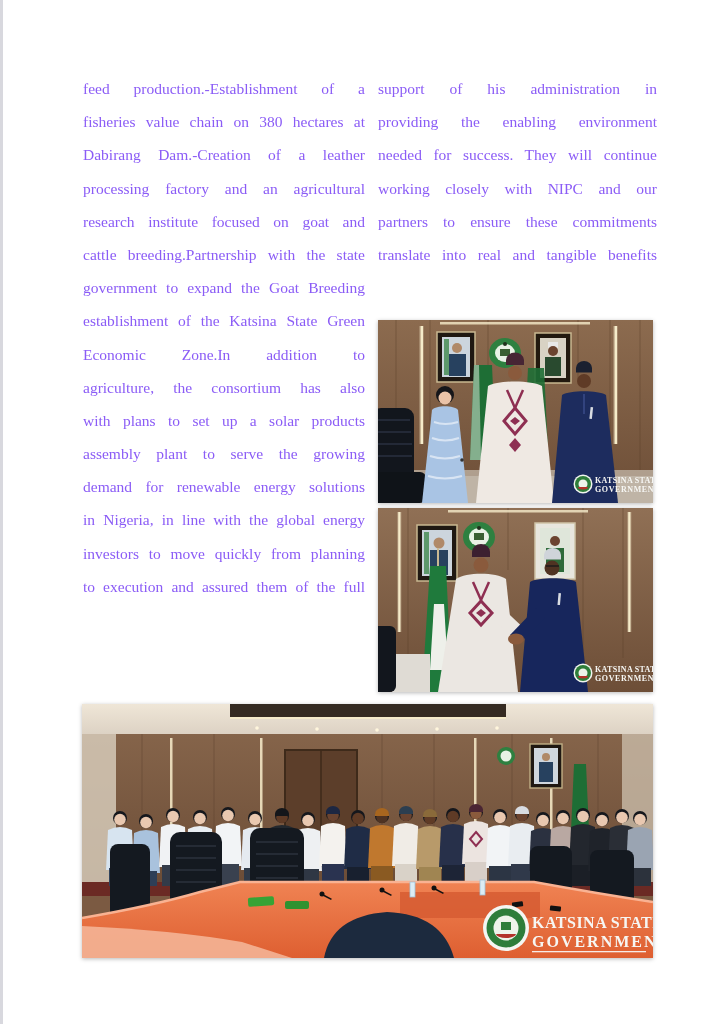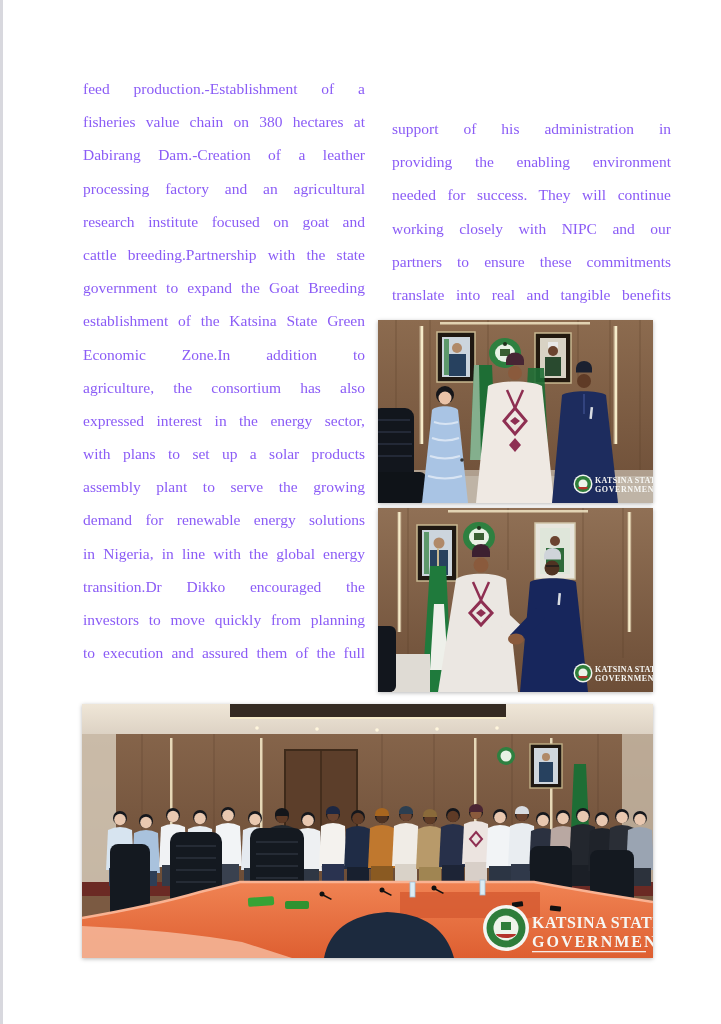--- a/index.html
+++ b/index.html
@@ -3,21 +3,21 @@
 <meta charset="utf-8">
 <style>
   html,body{margin:0;padding:0;}
   body{
     width:721px;height:1024px;position:relative;background:#ffffff;
     font-family:"Liberation Serif", serif;overflow:hidden;
   }
   .edge-strip{position:absolute;left:0;top:0;width:3px;height:1024px;background:#d8d8de;}
   .column{position:absolute;top:72px;color:#8b5cf6;font-size:15.5px;}
   .col-left{left:83px;width:282px;}
-  .col-right{left:392px;width:279px;margin-top:40px;}
+  .col-right{left:378px;width:279px;}
   .tline{height:33.2px;line-height:33.2px;text-align:justify;text-align-last:justify;overflow:hidden;}
   .tline.last{text-align-last:left;}
   .photo{position:absolute;box-shadow:0 1px 4px rgba(0,0,0,.28);background:#7b5a42;}
   #photo1{left:378px;top:320px;width:275px;height:183px;}
   #photo2{left:378px;top:508px;width:275px;height:184px;}
   #photo3{left:82px;top:704px;width:571px;height:254px;}
   svg{display:block;}
   .wm-text{font-family:"Liberation Serif",serif;font-weight:bold;fill:#f6f6f3;}
 </style>
 </head>
@@ -29,26 +29,24 @@
   <div class="tline">feed production.-Establishment of a</div>
   <div class="tline">fisheries value chain on 380 hectares at</div>
   <div class="tline">Dabirang Dam.-Creation of a leather</div>
   <div class="tline">processing factory and an agricultural</div>
   <div class="tline">research institute focused on goat and</div>
   <div class="tline">cattle breeding.Partnership with the state</div>
   <div class="tline">government to expand the Goat Breeding</div>
   <div class="tline">establishment of the Katsina State Green</div>
   <div class="tline">Economic Zone.In addition to</div>
   <div class="tline">agriculture, the consortium has also</div>
-  <div class="tline">expressed interest in the energy sector,</div>
   <div class="tline">with plans to set up a solar products</div>
   <div class="tline">assembly plant to serve the growing</div>
   <div class="tline">demand for renewable energy solutions</div>
   <div class="tline">in Nigeria, in line with the global energy</div>
-  <div class="tline">transition.Dr Dikko encouraged the</div>
   <div class="tline">investors to move quickly from planning</div>
   <div class="tline">to execution and assured them of the full</div>
 </div>
 
 <div class="column col-right">
   <div class="tline">support of his administration in</div>
   <div class="tline">providing the enabling environment</div>
   <div class="tline">needed for success. They will continue</div>
   <div class="tline">working closely with NIPC and our</div>
   <div class="tline">partners to ensure these commitments</div>

